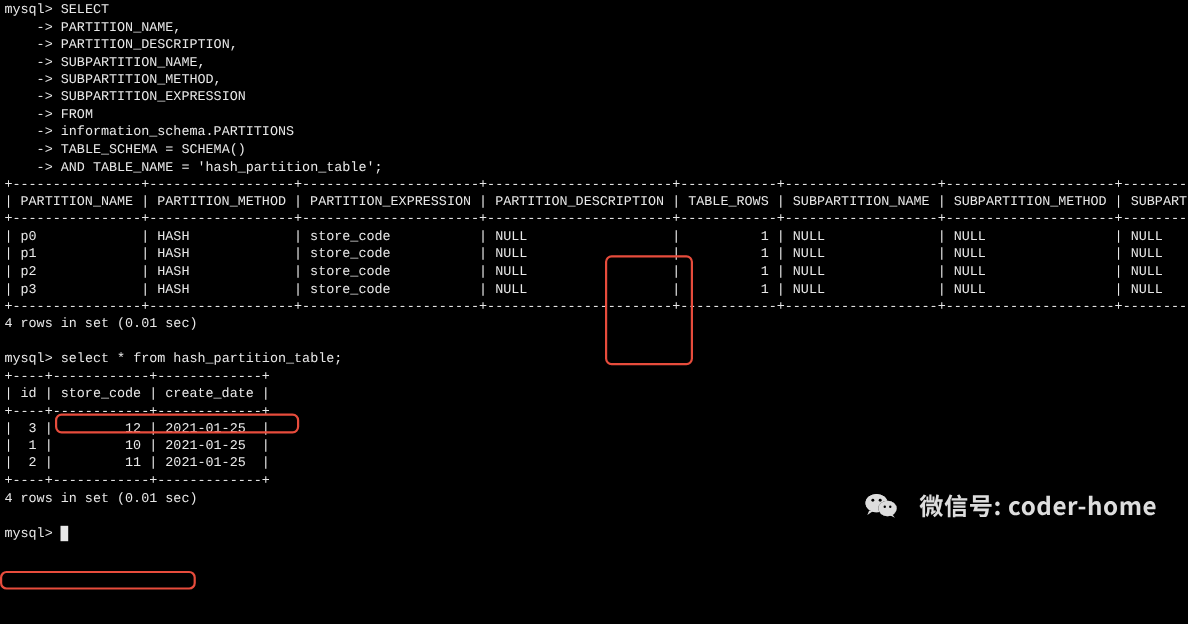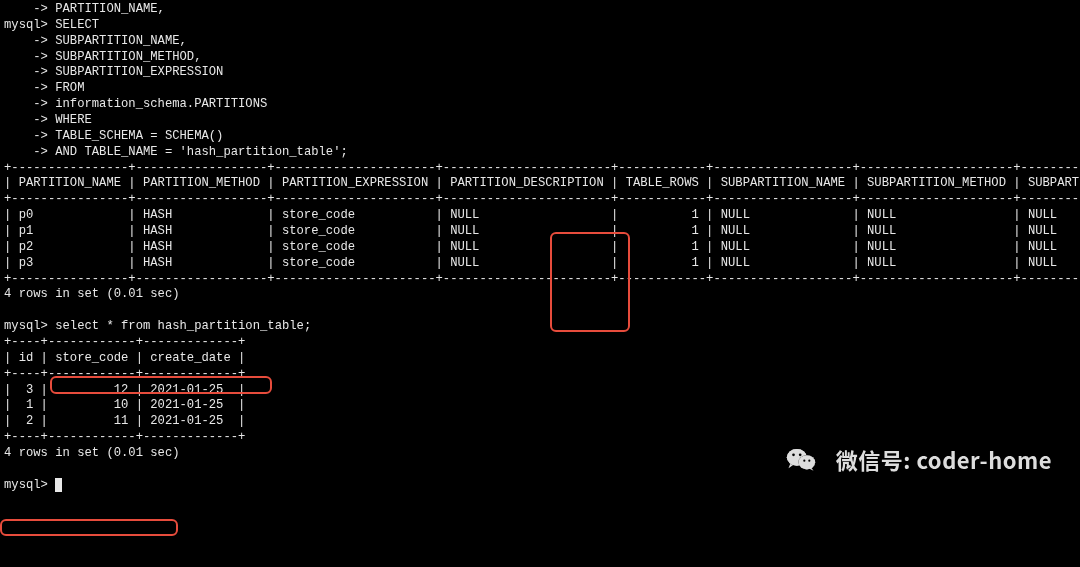--- a/index.html
+++ b/index.html
@@ -49,28 +49,28 @@
     width: 30px; height: 26px;
     position: relative;
   }
   .watermark .wm-icon svg { width: 100%; height: 100%; }
 </style>
 </head>
 <body>
 
 <div class="term">
 
+  <div class="line"><span>mysql&gt;</span> <span>SELECT</span></div>
   <div class="line"><span>    -&gt;</span> <span>PARTITION_NAME,</span></div>
-  <div class="line"><span>mysql&gt;</span> <span>SELECT</span></div>
+  <div class="line"><span>    -&gt;</span> <span>PARTITION_DESCRIPTION,</span></div>
   <div class="line"><span>    -&gt;</span> <span>SUBPARTITION_NAME,</span></div>
   <div class="line"><span>    -&gt;</span> <span>SUBPARTITION_METHOD,</span></div>
   <div class="line"><span>    -&gt;</span> <span>SUBPARTITION_EXPRESSION</span></div>
   <div class="line"><span>    -&gt;</span> <span>FROM</span></div>
   <div class="line"><span>    -&gt;</span> <span>information_schema.PARTITIONS</span></div>
-  <div class="line"><span>    -&gt;</span> <span>WHERE</span></div>
   <div class="line"><span>    -&gt;</span> <span>TABLE_SCHEMA = SCHEMA()</span></div>
   <div class="line"><span>    -&gt;</span> <span>AND TABLE_NAME = 'hash_partition_table';</span></div>
 
   <div class="line">+----------------+------------------+----------------------+-----------------------+------------+-------------------+---------------------+-------------------------+</div>
   <div class="line">| PARTITION_NAME | PARTITION_METHOD | PARTITION_EXPRESSION | PARTITION_DESCRIPTION | TABLE_ROWS | SUBPARTITION_NAME | SUBPARTITION_METHOD | SUBPARTITION_EXPRESSION |</div>
   <div class="line">+----------------+------------------+----------------------+-----------------------+------------+-------------------+---------------------+-------------------------+</div>
   <div class="line">| p0             | HASH             | store_code           | NULL                  |          1 | NULL              | NULL                | NULL                    |</div>
   <div class="line">| p1             | HASH             | store_code           | NULL                  |          1 | NULL              | NULL                | NULL                    |</div>
   <div class="line">| p2             | HASH             | store_code           | NULL                  |          1 | NULL              | NULL                | NULL                    |</div>
   <div class="line">| p3             | HASH             | store_code           | NULL                  |          1 | NULL              | NULL                | NULL                    |</div>

